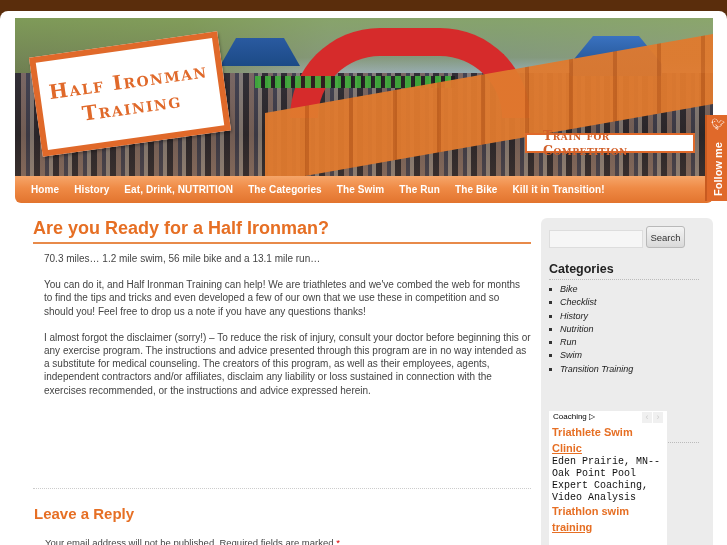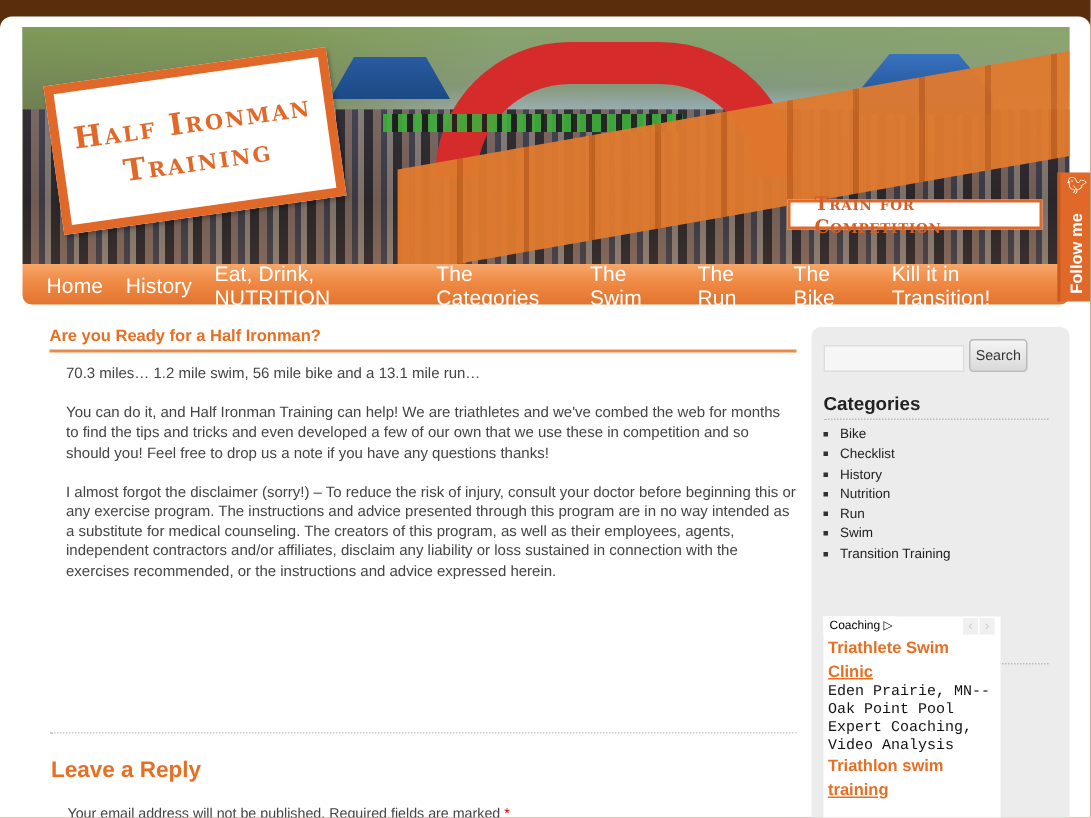--- a/index.html
+++ b/index.html
@@ -18,37 +18,37 @@
   .greencaps { position: absolute; left: 240px; top: 58px; width: 200px; height: 12px;
     background: repeating-linear-gradient(90deg, #3fae3a 0 6px, #1d1d1d 6px 10px); opacity: 0.9; }
   .arch { position: absolute; left: 275px; top: 10px; width: 240px; height: 90px; border: 28px solid #d62b2b; border-bottom: none; border-radius: 110px 110px 0 0; }
   .tent1 { position: absolute; left: 205px; top: 20px; width: 80px; height: 28px; background: linear-gradient(180deg, #2a5aa0, #1c4a86); clip-path: polygon(20% 0, 80% 0, 100% 100%, 0 100%); }
   .tent2 { position: absolute; left: 555px; top: 18px; width: 92px; height: 40px; background: linear-gradient(180deg, #3a72c0, #1c4a86); clip-path: polygon(25% 0, 75% 0, 100% 70%, 100% 100%, 0 100%, 0 70%); }
   .fence { position: absolute; left: 250px; top: 95px; width: 460px; height: 70px; background: repeating-linear-gradient(90deg, #e07a2e 0 40px, #c86420 40px 44px); transform: skewY(-10deg); transform-origin: left bottom; opacity: 0.95; }
   .logo { position: absolute; left: 20px; top: 26px; width: 190px; height: 100px; background: #fff; border: 6px solid #e0692a; transform: rotate(-8deg); display: flex; flex-direction: column; align-items: center; justify-content: center; box-shadow: 1px 2px 3px rgba(0,0,0,0.3); }
   .logo span { font-family: "DejaVu Serif", serif; color: #e0692a; font-size: 20px; letter-spacing: 1.5px; font-variant: small-caps; line-height: 26px; font-weight: bold; }
   .tagline { position: absolute; left: 525px; top: 133px; width: 170px; height: 20px; background: #fff; border: 2px solid #e0692a; color: #d1602a; font-family: "DejaVu Serif", serif; font-variant: small-caps; font-weight: bold; font-size: 12.5px; display: flex; align-items: center; justify-content: center; letter-spacing: 0.5px; padding-left: 16px; }
   .nav { position: absolute; left: 15px; top: 176px; width: 698px; height: 27px; background: linear-gradient(180deg, #f6a66a 0%, #ef8a45 45%, #e2742e 100%); border-radius: 0 0 6px 6px; display: flex; align-items: center; padding-left: 16px; }
-  .nav a { color: #fff; font-weight: normal; font-size: 14px; margin-right: 15px; text-decoration: none; letter-spacing: 0.1px; }
+  .nav a { color: #fff; font-weight: bold; font-size: 10px; margin-right: 15px; text-decoration: none; letter-spacing: 0.1px; }
   .follow { position: absolute; left: 705px; top: 115px; width: 22px; height: 86px; background: #e0692a; border-left: 2px solid #c85a20; }
   .follow .bird { position: absolute; left: 3px; top: 4px; width: 16px; height: 10px; color: #fff; font-size: 11px; text-align: center; line-height: 10px; }
   .follow .txt { position: absolute; left: -22px; top: 48px; width: 66px; transform: rotate(-90deg); color: #fff; font-weight: bold; font-size: 11px; text-align: center; }
   .main { position: absolute; left: 33px; top: 218px; width: 498px; }
-  .post-title { color: #e66f24; font-size: 11px; font-weight: bold; padding-bottom: 3px; border-bottom: 2px solid #e88a4a; }
+  .post-title { color: #e66f24; font-size: 18px; font-weight: bold; padding-bottom: 3px; border-bottom: 2px solid #e88a4a; }
   .entry { padding: 8px 0 0 11px; color: #444; font-size: 10px; line-height: 13.2px; }
   .entry p { margin-bottom: 13px; }
   .sep { position: absolute; left: 33px; top: 488px; width: 498px; border-top: 1px dotted #ccc; }
   .reply-title { position: absolute; left: 34px; top: 505px; color: #e66f24; font-size: 15px; font-weight: bold; }
   .reply-note { position: absolute; left: 45px; top: 537px; font-size: 9.5px; color: #444; }
   .reply-note .req { color: #d00; }
   .sidebar { position: absolute; left: 541px; top: 218px; width: 172px; height: 340px; background: #ececec; border-radius: 6px; }
   .search-input { position: absolute; left: 8px; top: 12px; width: 94px; height: 18px; border: 1px solid #ddd; background: #f6f6f6; }
   .search-btn { position: absolute; left: 105px; top: 8px; width: 39px; height: 22px; border: 1px solid #b9b9b9; border-radius: 3px; background: linear-gradient(180deg, #f4f4f4, #d9d9d9); font-size: 9.5px; color: #333; font-family: "Liberation Sans", sans-serif; }
   .widget-title { position: absolute; left: 8px; width: 150px; font-size: 12.5px; font-weight: bold; color: #222; padding-bottom: 3px; border-bottom: 1px dotted #bbb; }
-  .cat-list { position: absolute; left: 8px; top: 65px; list-style: none; }
+  .cat-list { position: absolute; left: 8px; top: 65px; list-style: none; font-style: italic; }
   .cat-list li { font-size: 9px; color: #222; height: 13.3px; line-height: 13.3px; padding-left: 11px; position: relative; }
   .cat-list li::before { content: ""; position: absolute; left: 0; top: 5px; width: 3px; height: 3px; background: #333; }
   .ad { position: absolute; left: 8px; top: 193px; width: 118px; height: 150px; background: #fff; }
   .adchoices { position: absolute; left: 0; top: 0; height: 13px; background: #fff; font-size: 8px; color: #000; padding: 1px 4px; border-radius: 0 0 6px 0; }
   .ad-nav { position: absolute; left: 93px; top: 1px; display: flex; gap: 1px; }
   .ad-nav span { width: 10px; height: 11px; background: #f0f0f0; color: #ccc; font-size: 9px; text-align: center; line-height: 11px; }
   .ad-body { position: absolute; left: 3px; top: 14px; width: 115px; font-size: 10px; line-height: 15.5px; }
   .ad-link { color: #e66f24; font-weight: bold; font-size: 11px; }
   .ad-link u { text-decoration: underline; }
   .ad-desc { color: #111; font-size: 10px; line-height: 12px; font-family: Liberation Mono, monospace; }

